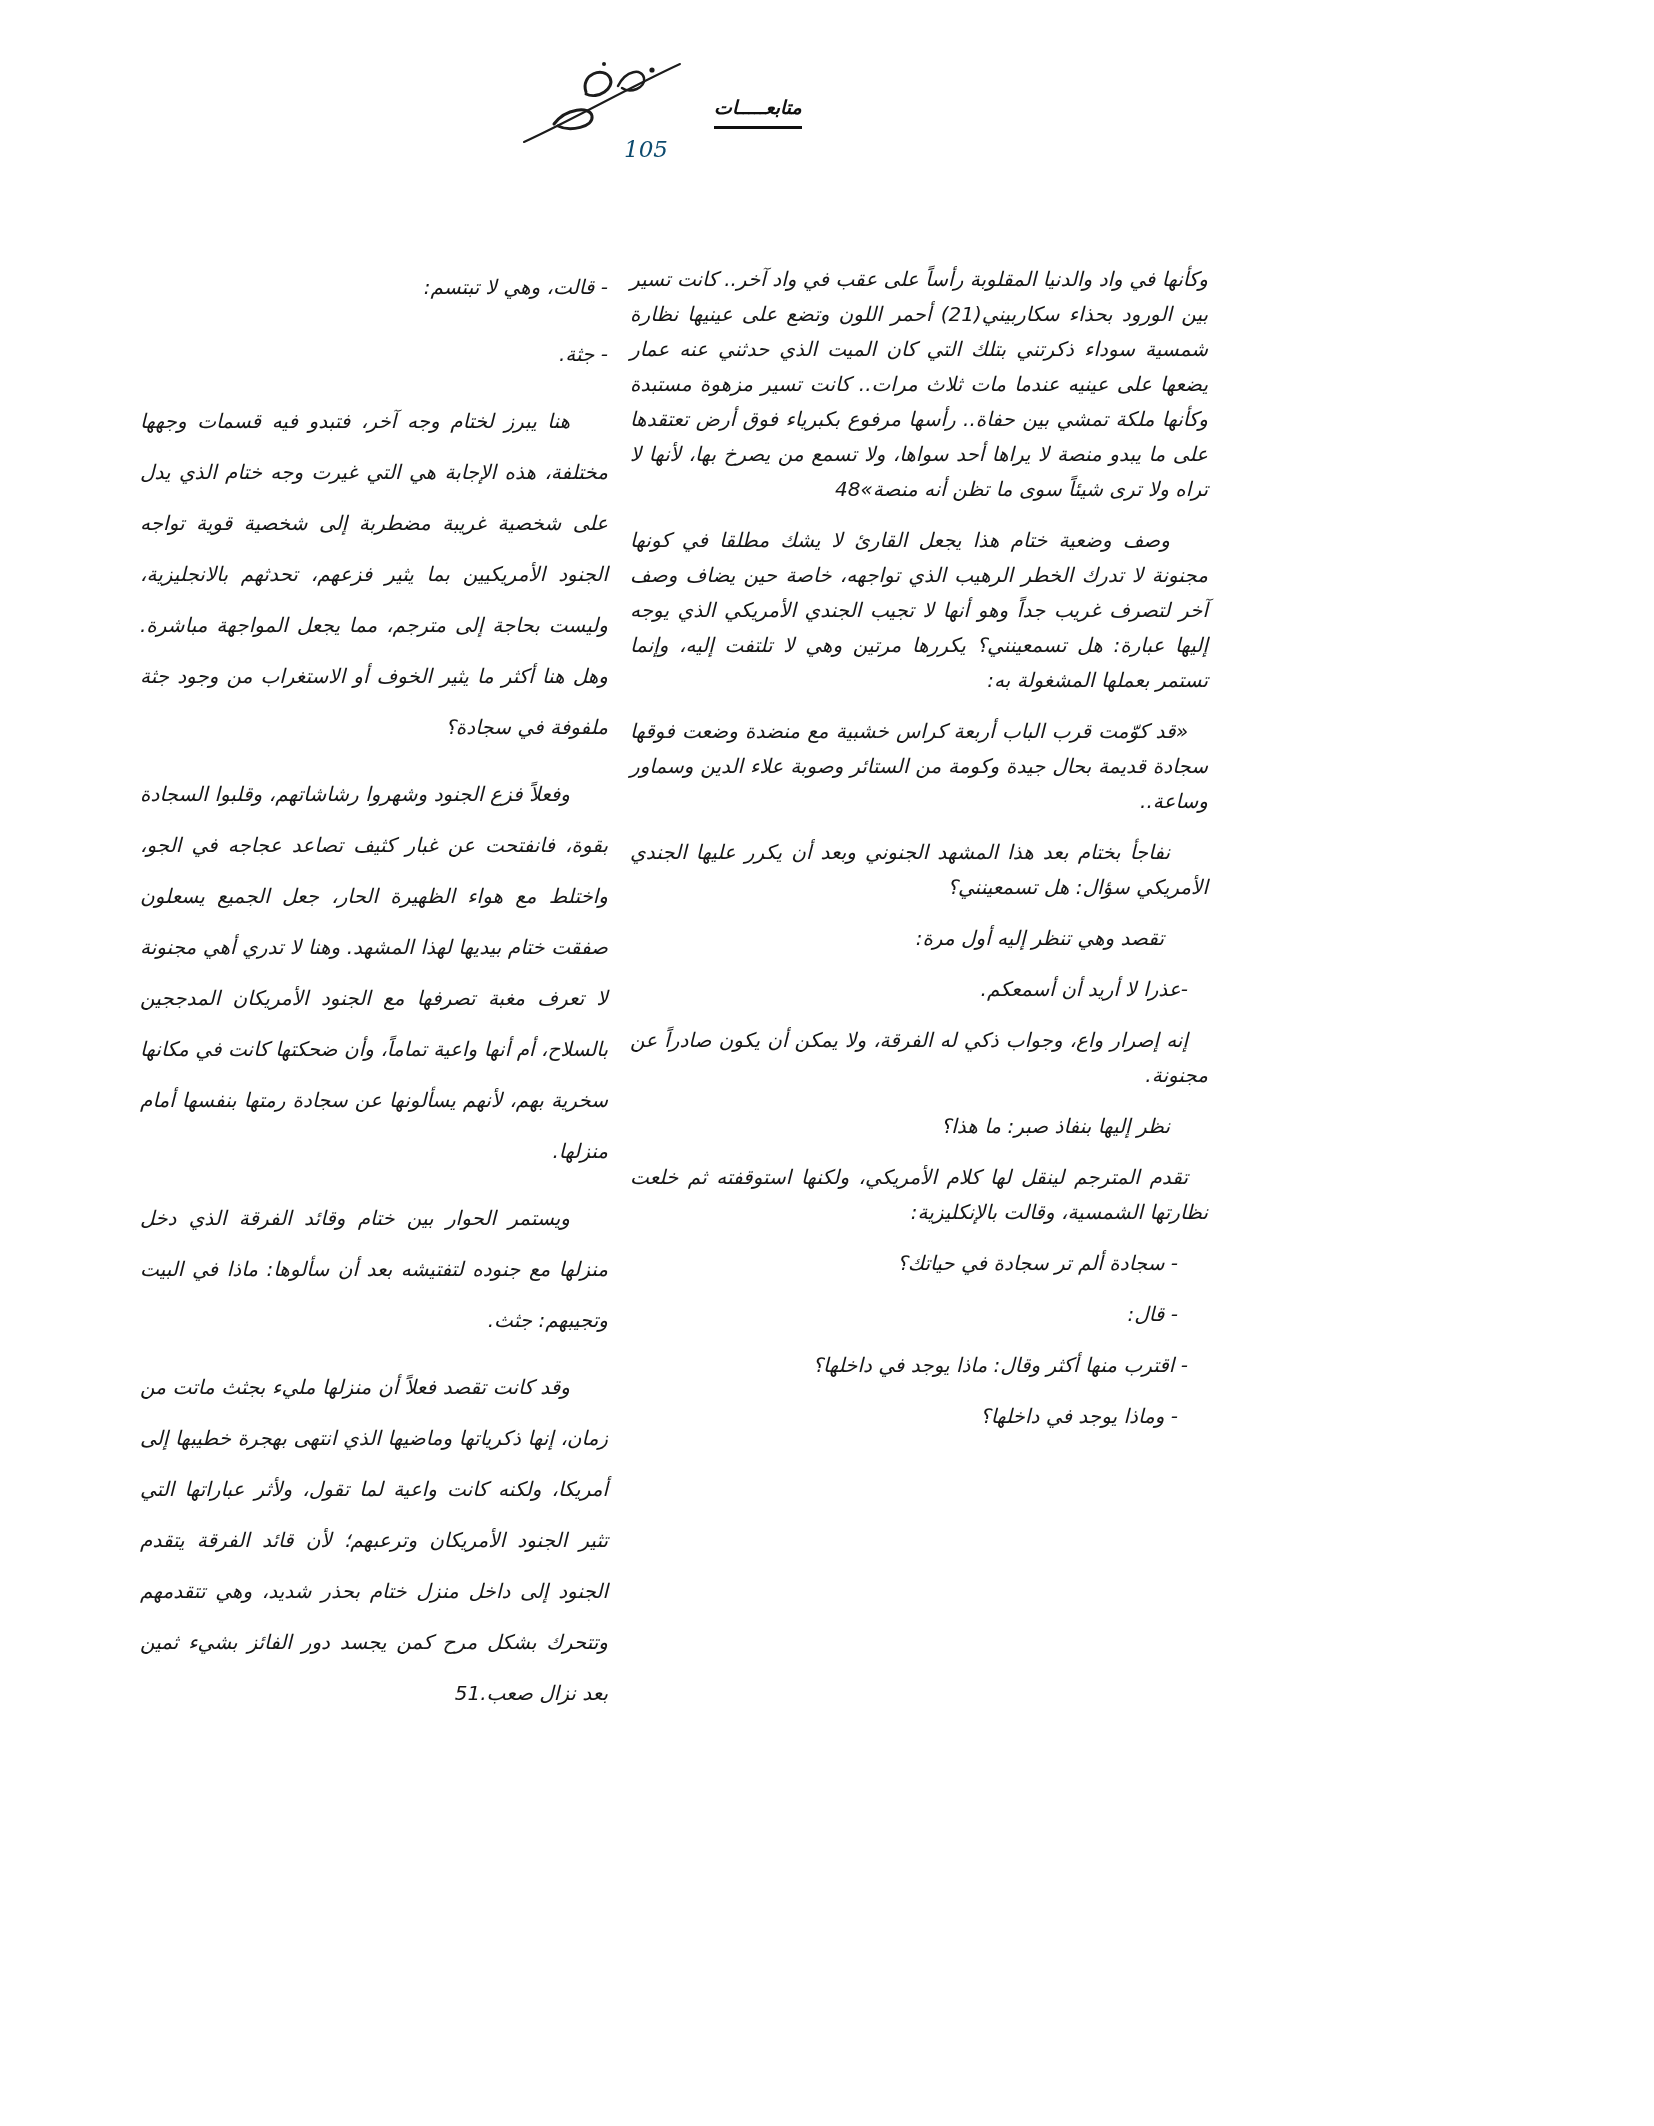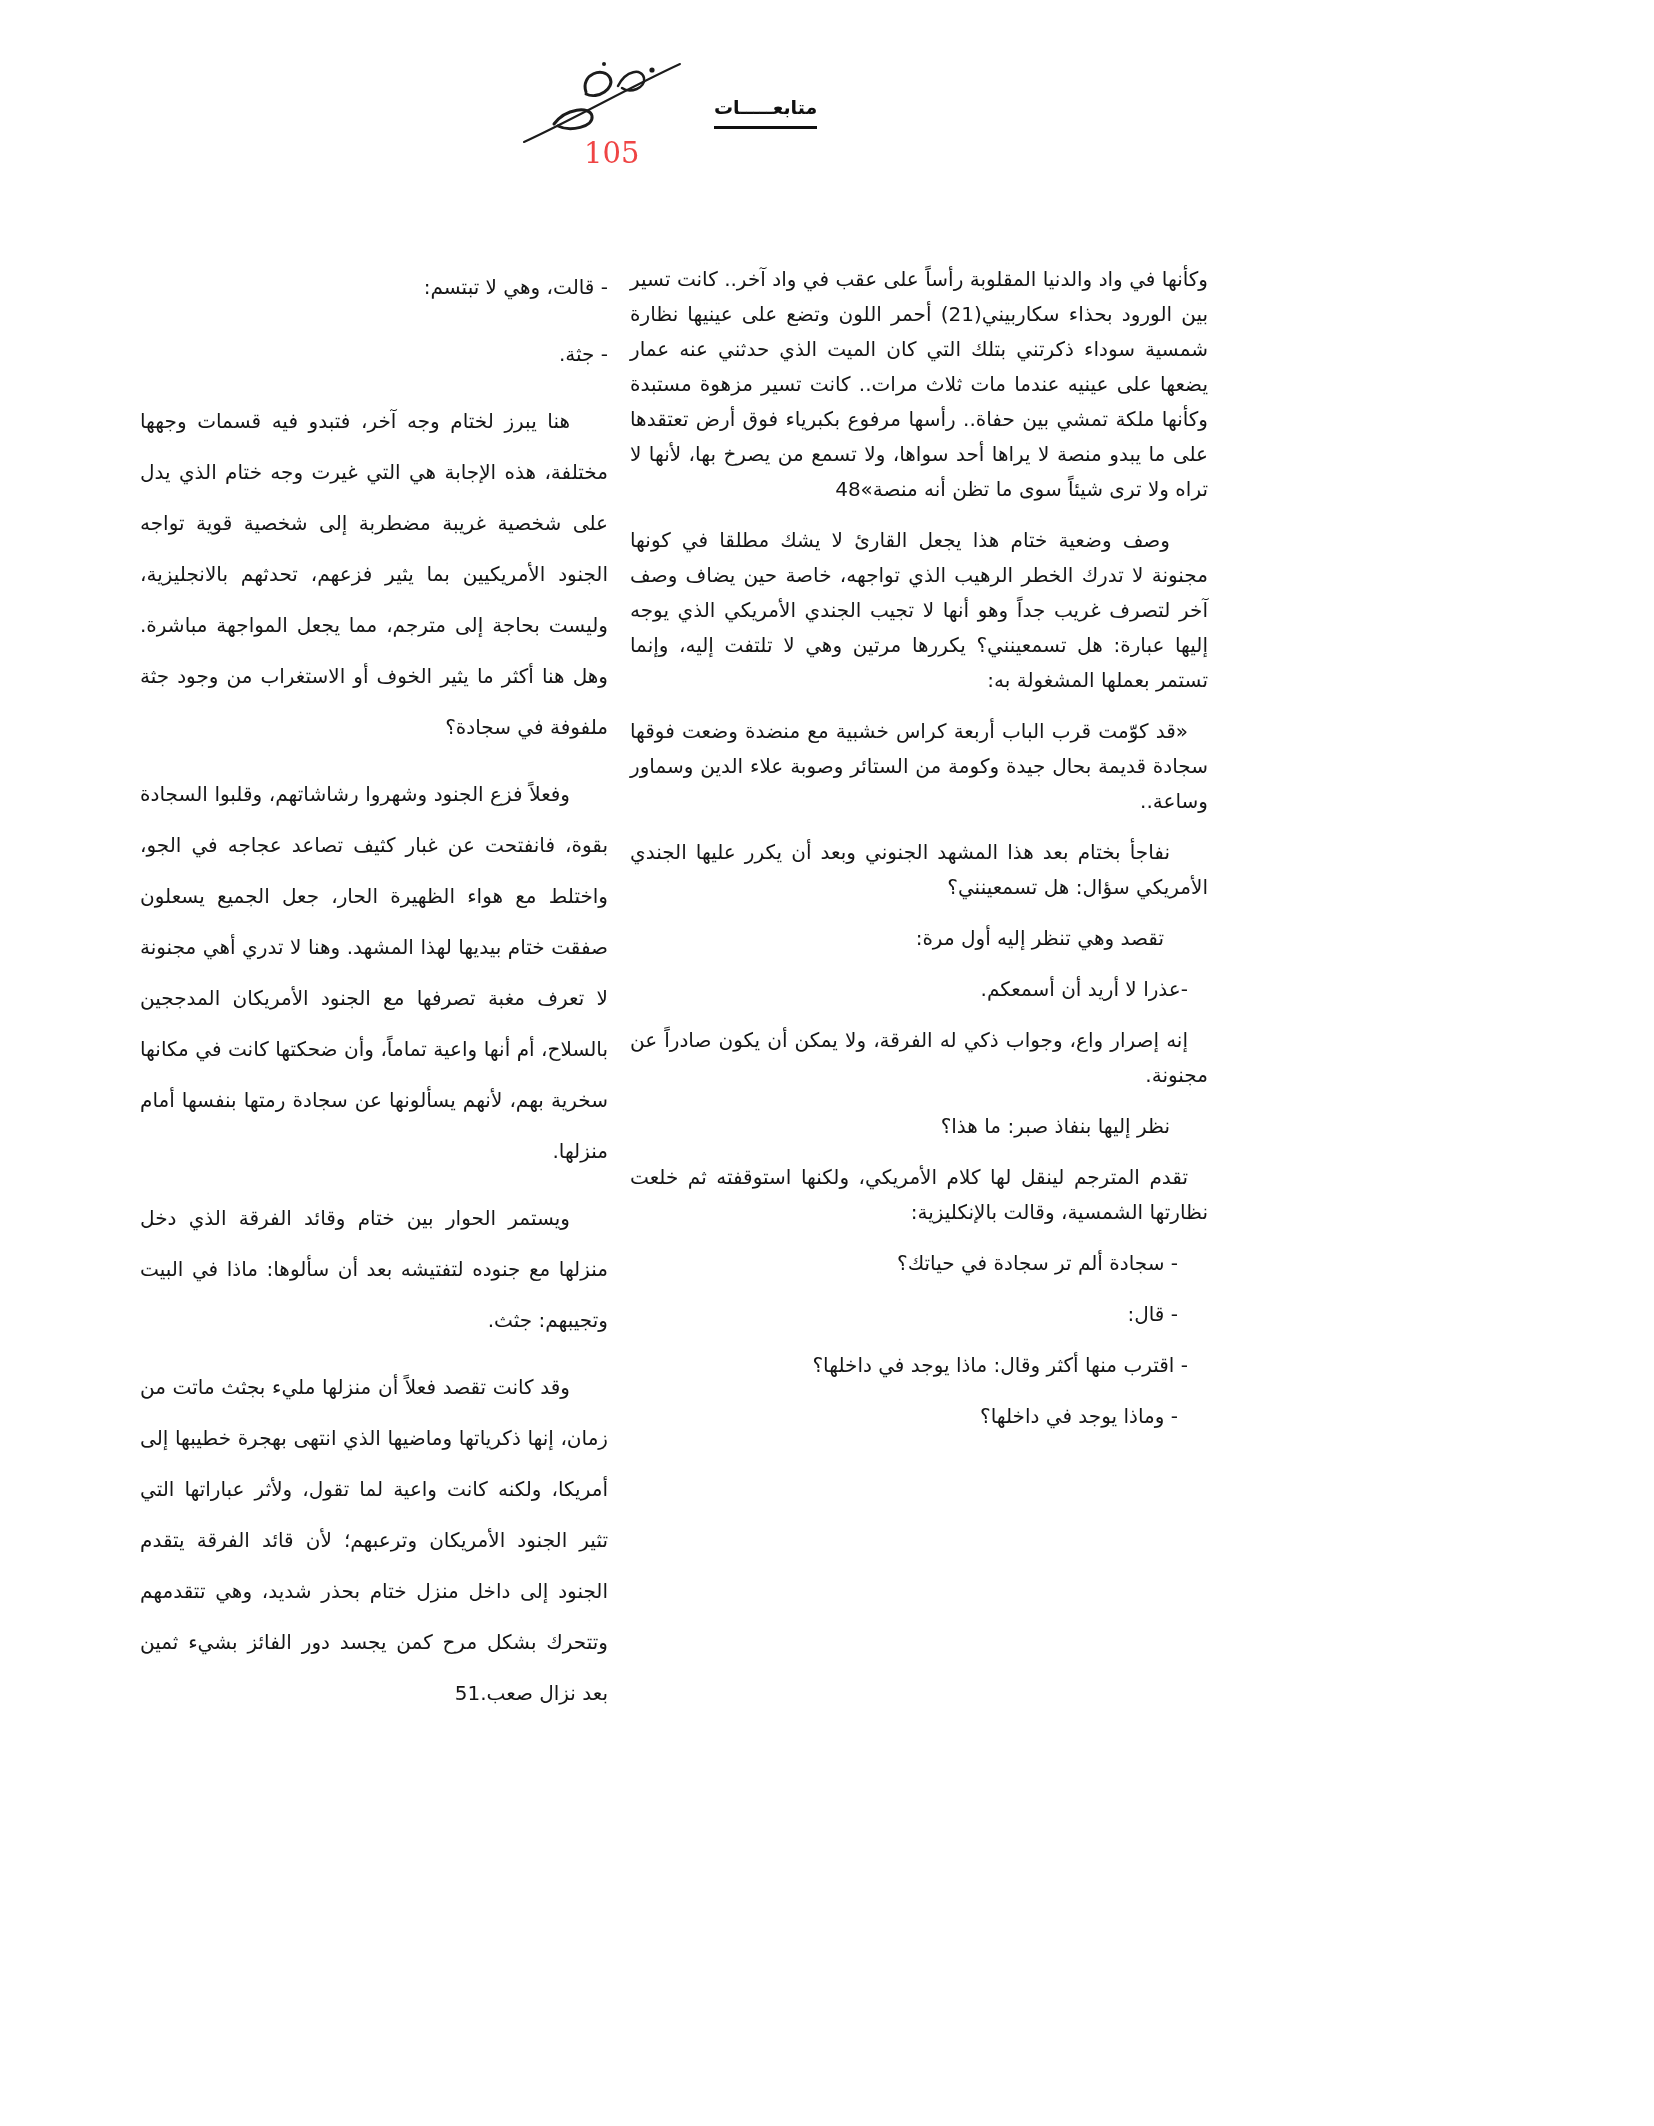--- a/index.html
+++ b/index.html
@@ -8,20 +8,21 @@
     background: #ffffff;
   }
   .sheet {
     position: relative;
     width: 1580px;
     height: 2126px;
     background: #ffffff;
     font-family: "DejaVu Sans", sans-serif;
     color: #161616;
     overflow: hidden;
+    font-style: italic;
   }
 
   
   .header-logo {
     position: absolute;
     left: 520px;
     top: 56px;
   }
   .section-label {
     position: absolute;
@@ -33,24 +34,24 @@
     letter-spacing: 0.5px;
     padding-bottom: 8px;
     border-bottom: 3px solid #101010;
     color: #101010;
   }
   .page-number {
     position: absolute;
     left: 584px;
     top: 136px;
     width: 84px;
-    text-align: left;
+    text-align: right;
     font-family: "DejaVu Serif", serif;
-    font-size: 29px;
-    color: #ef4444;
+    font-size: 23px;
+    color: #0c4a6e;
   }
 
   
   .article {
     position: absolute;
     top: 246px;
     left: 140px;
     width: 1068px;
     direction: rtl;
     display: flex;

